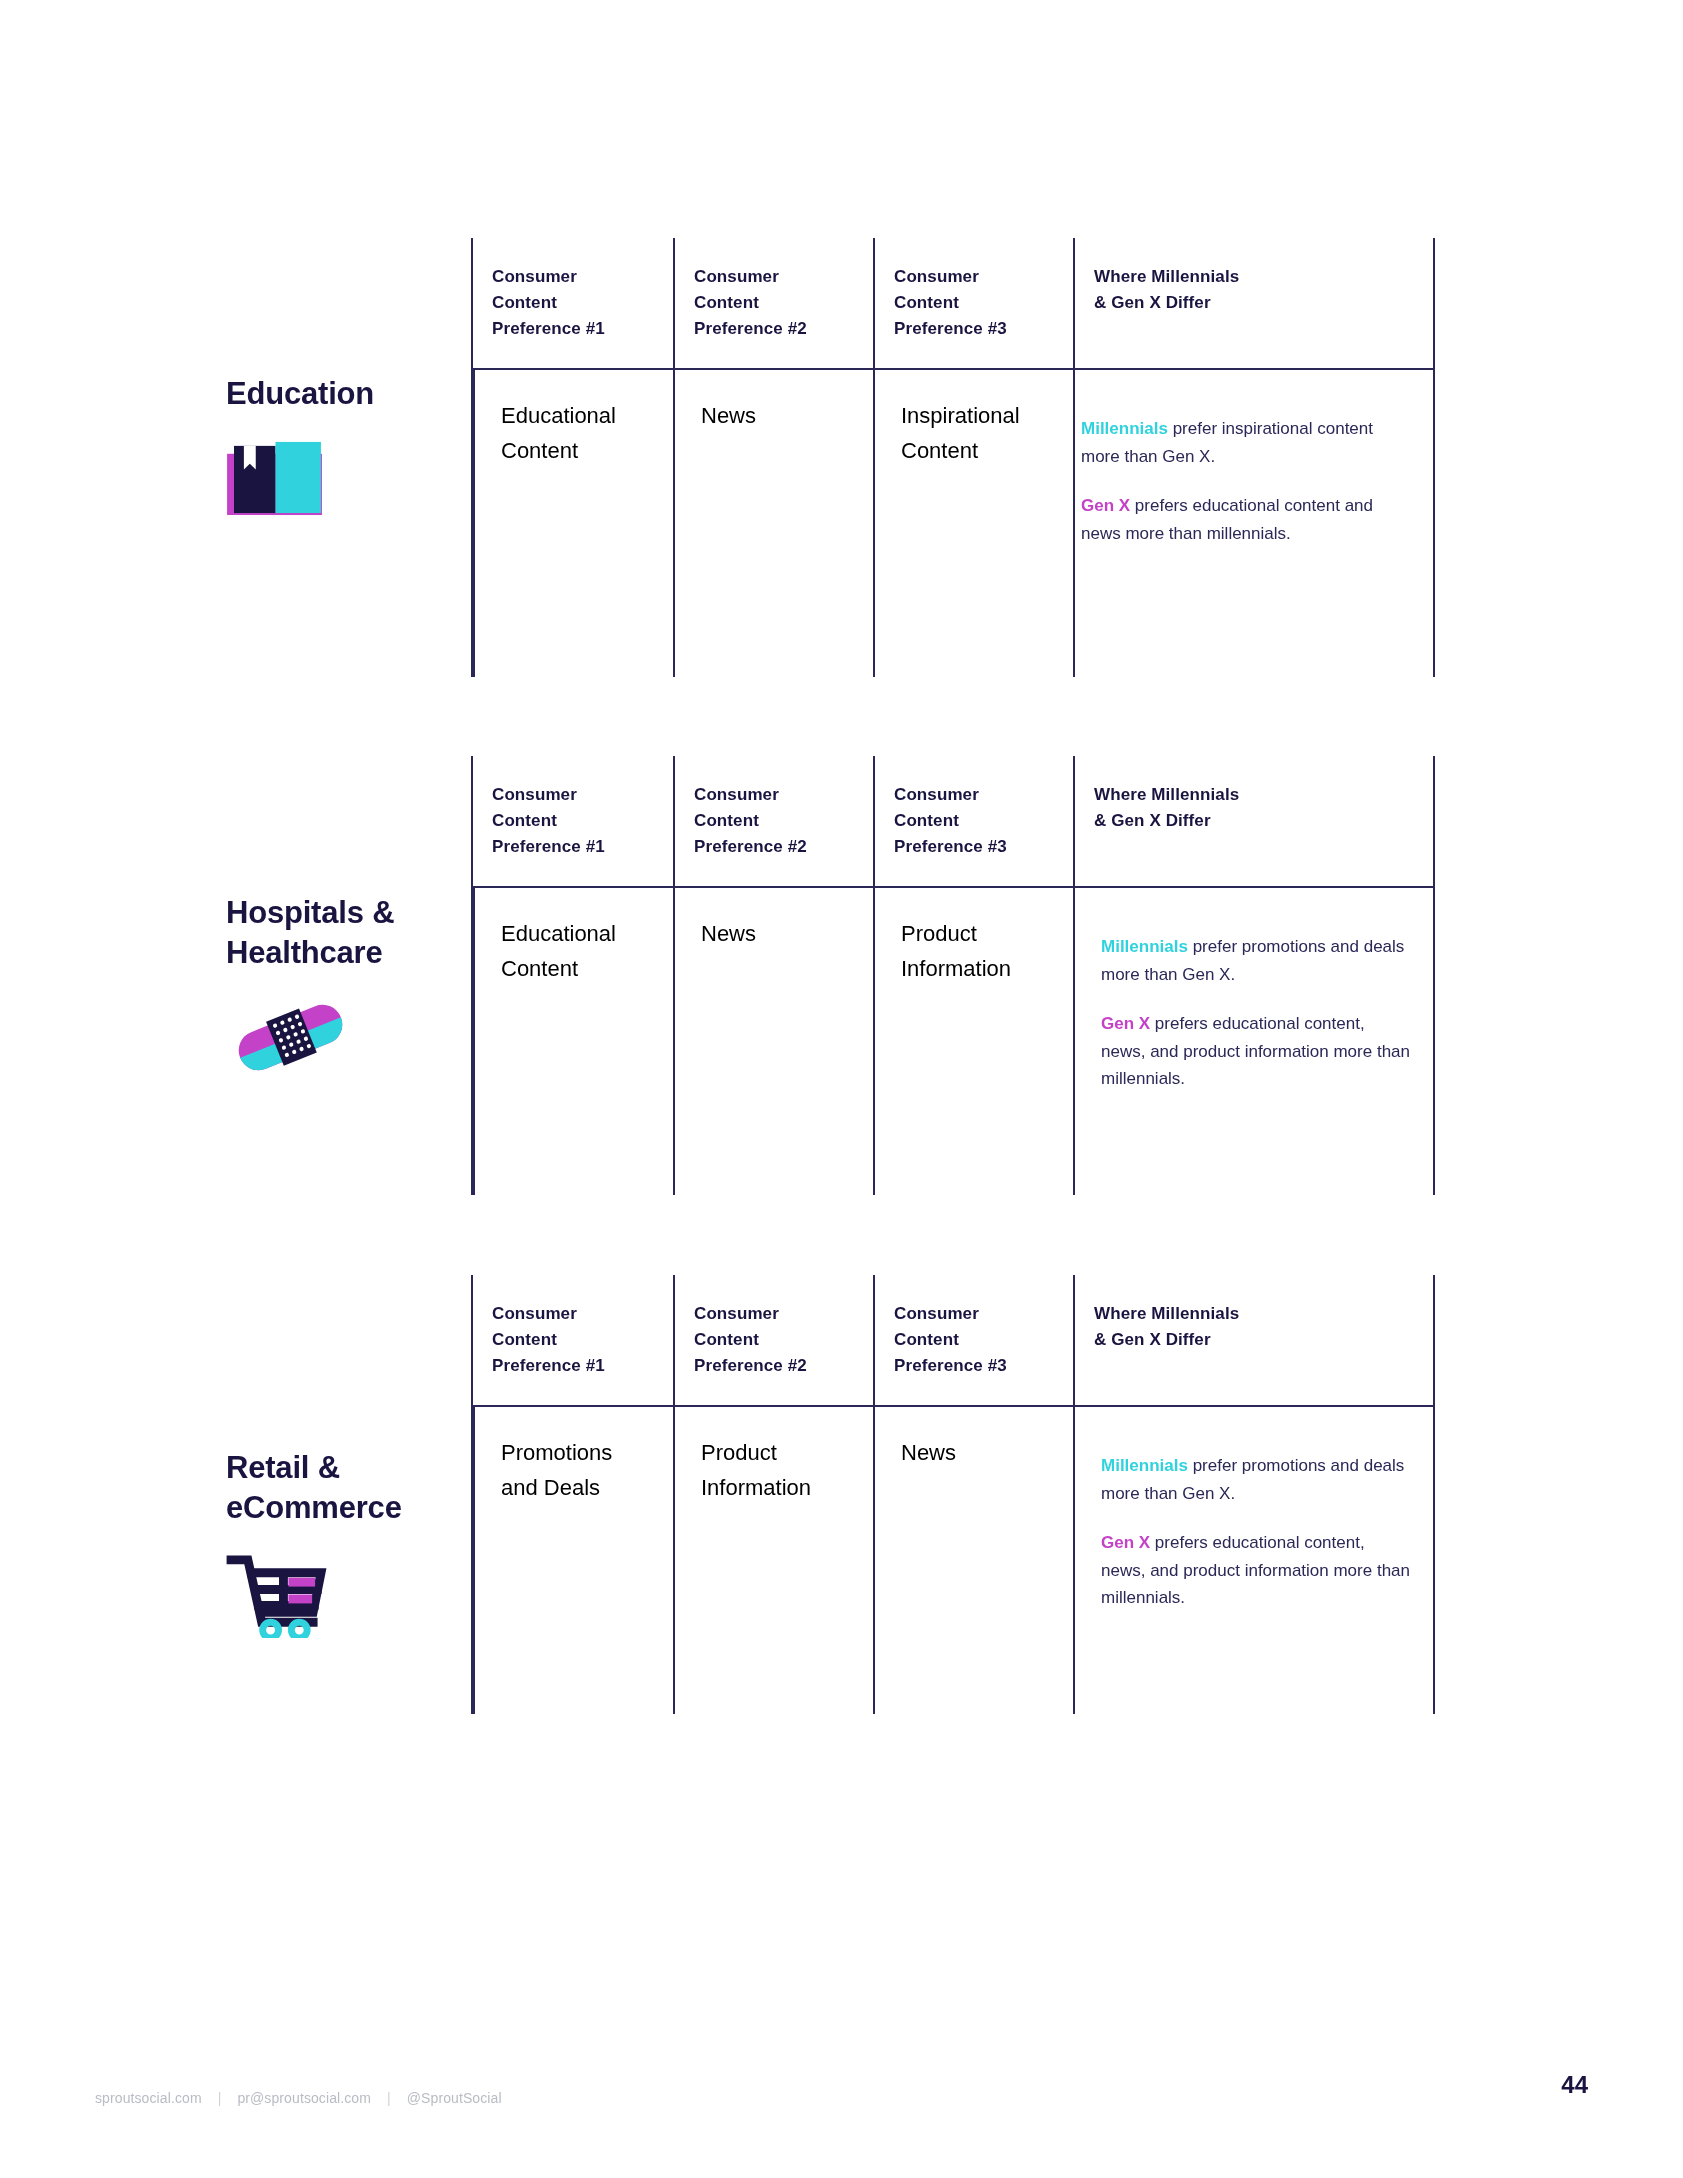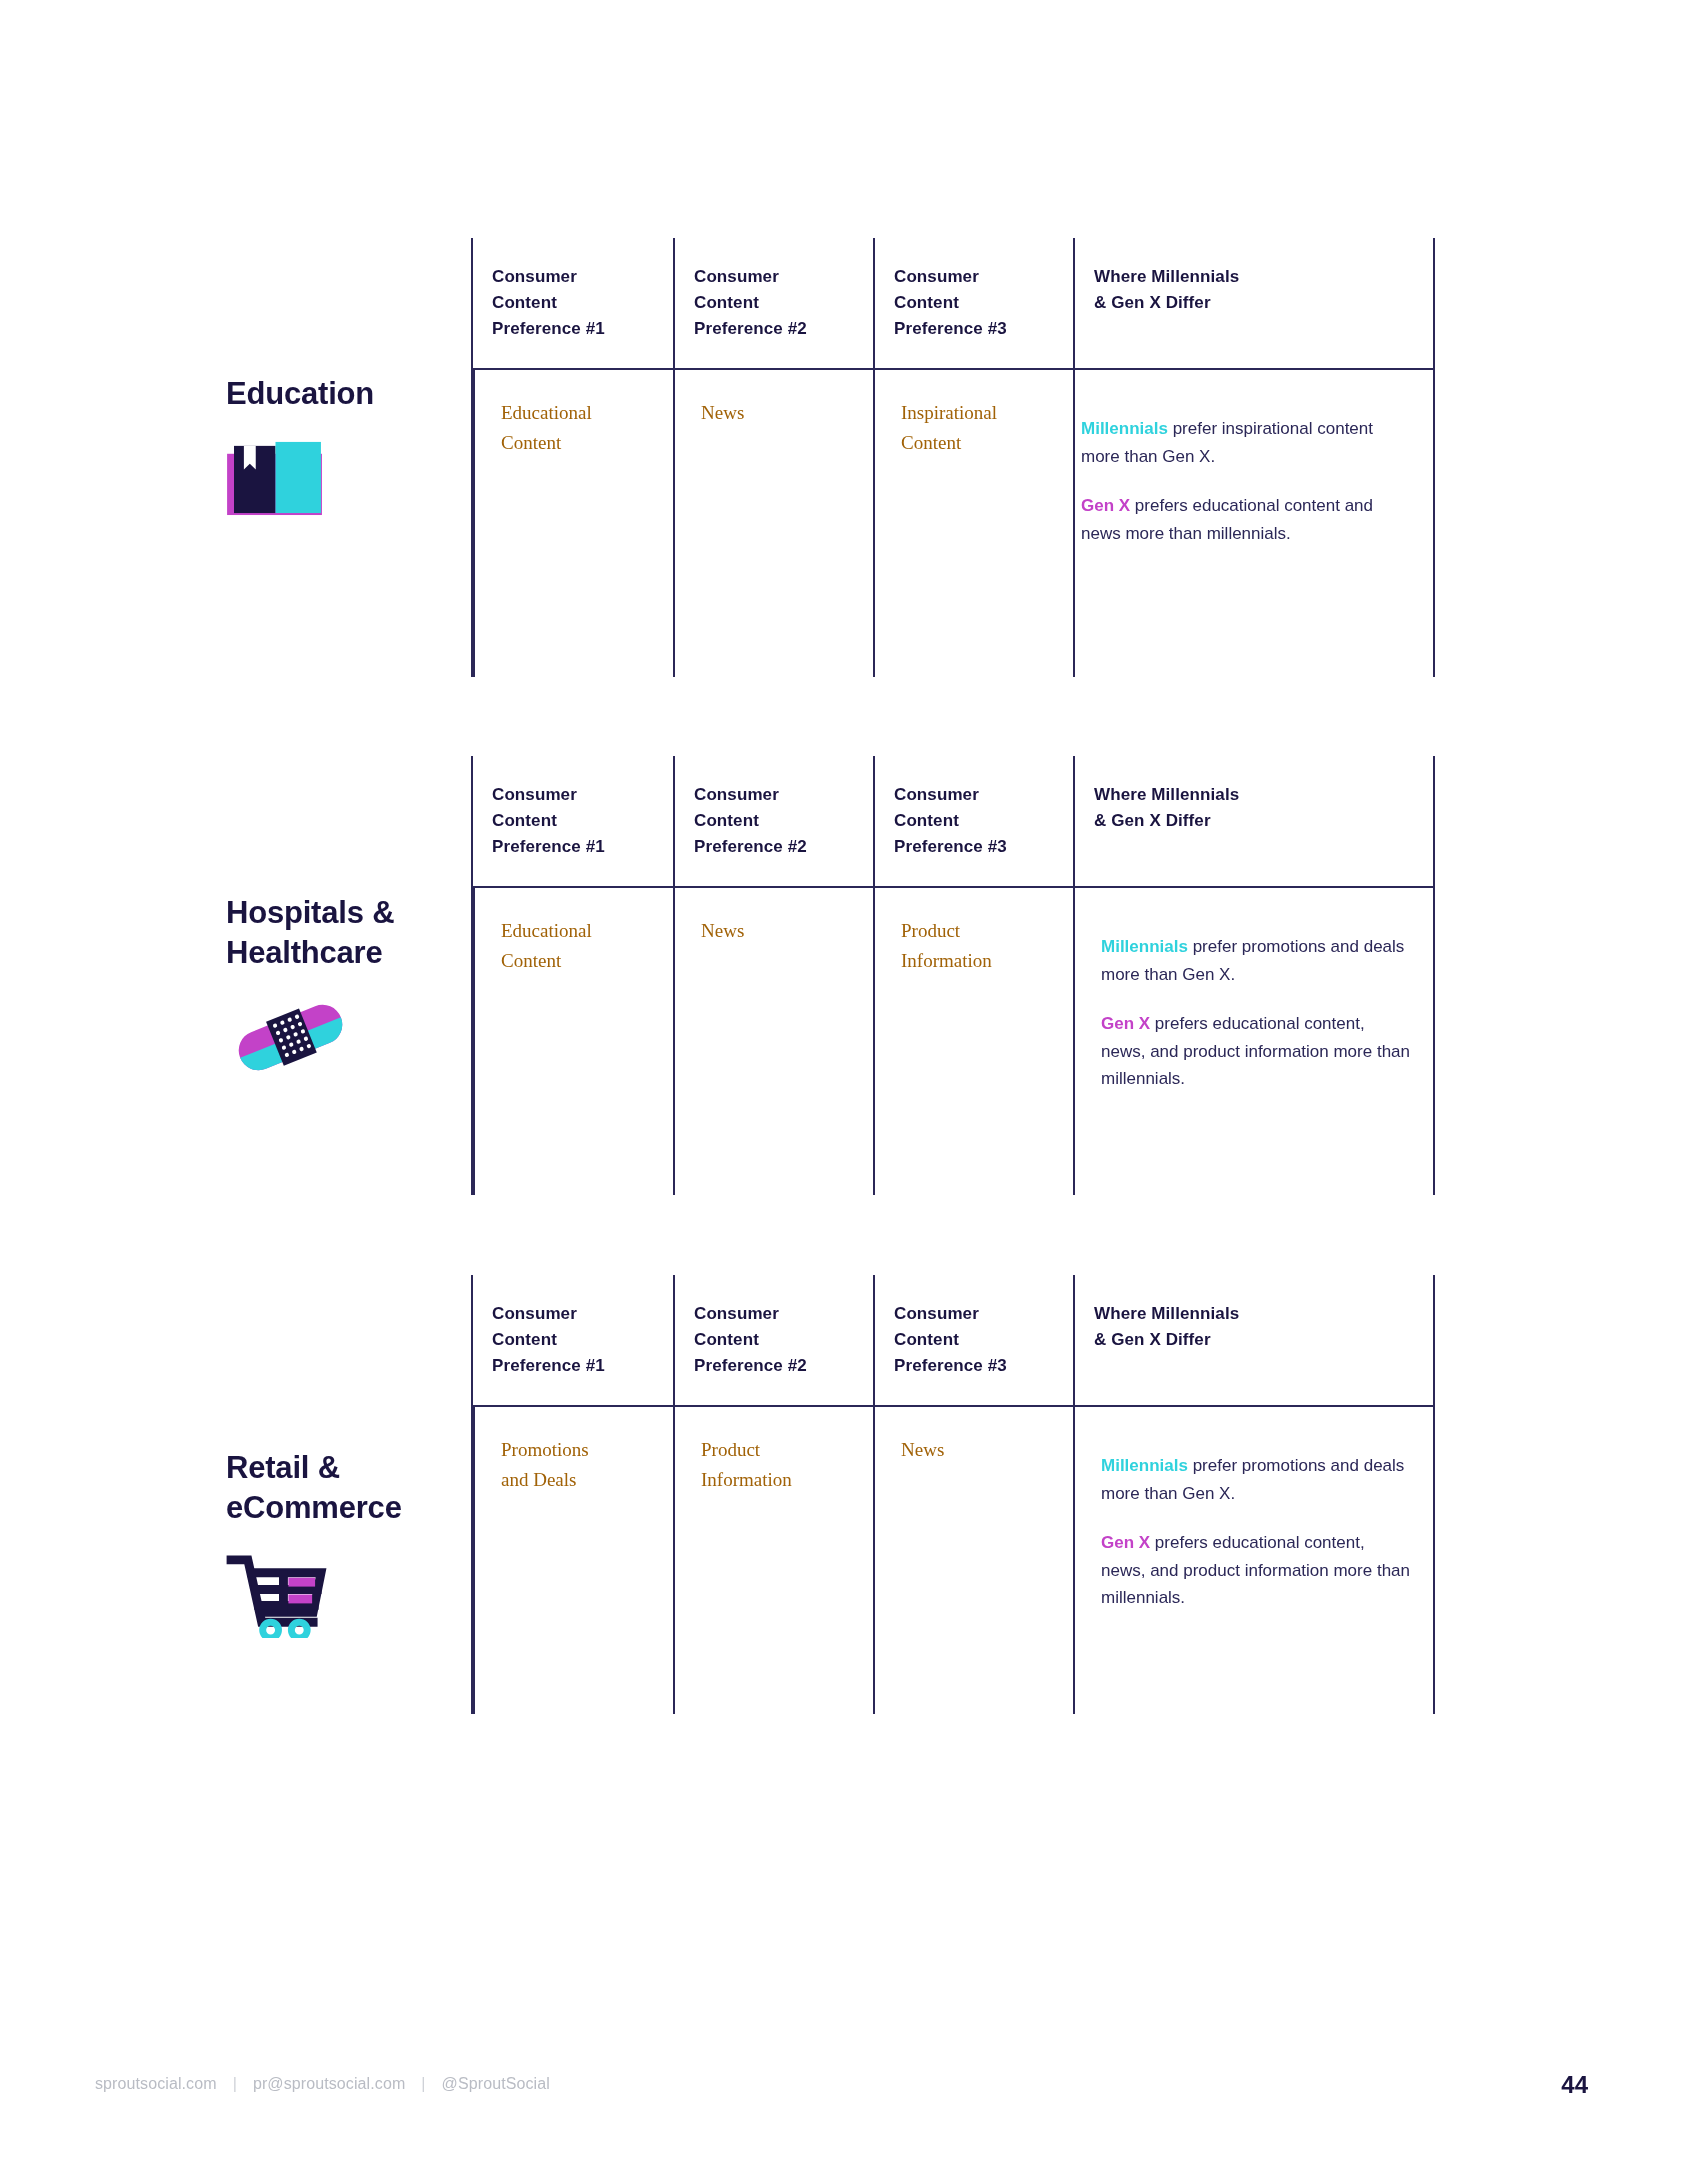--- a/index.html
+++ b/index.html
@@ -68,25 +68,24 @@
   .hcell-text {
     font-size: 17px;
     font-weight: bold;
     color: #1a1440;
     line-height: 1.52;
     letter-spacing: 0.1px;
     white-space: pre-line;
   }
 
   .bcell-text {
-    font-size: 19px;
-    color: #a16207;
+    font-size: 22px;
+    color: #000000;
     line-height: 1.6;
     white-space: pre-line;
-    font-family: Liberation Serif, serif;
   }
 
   .diff-para {
     font-size: 17px;
     color: #2b2757;
     line-height: 1.62;
   }
   .diff-para + .diff-para { margin-top: 22px; }
 
   .tag-mill {
@@ -95,22 +94,22 @@
   }
   .tag-genx {
     color: #c342c8;
     font-weight: bold;
   }
 
   
   .footer {
     position: absolute;
     left: 95px;
-    bottom: 85px;
-    font-size: 16px;
+    bottom: 72px;
+    font-size: 14px;
     color: #b9bcc4;
     letter-spacing: 0.1px;
   }
   .footer .sep {
     margin: 0 16px;
     color: #cfd2d8;
   }
   .page-number {
     position: absolute;
     right: 95px;

